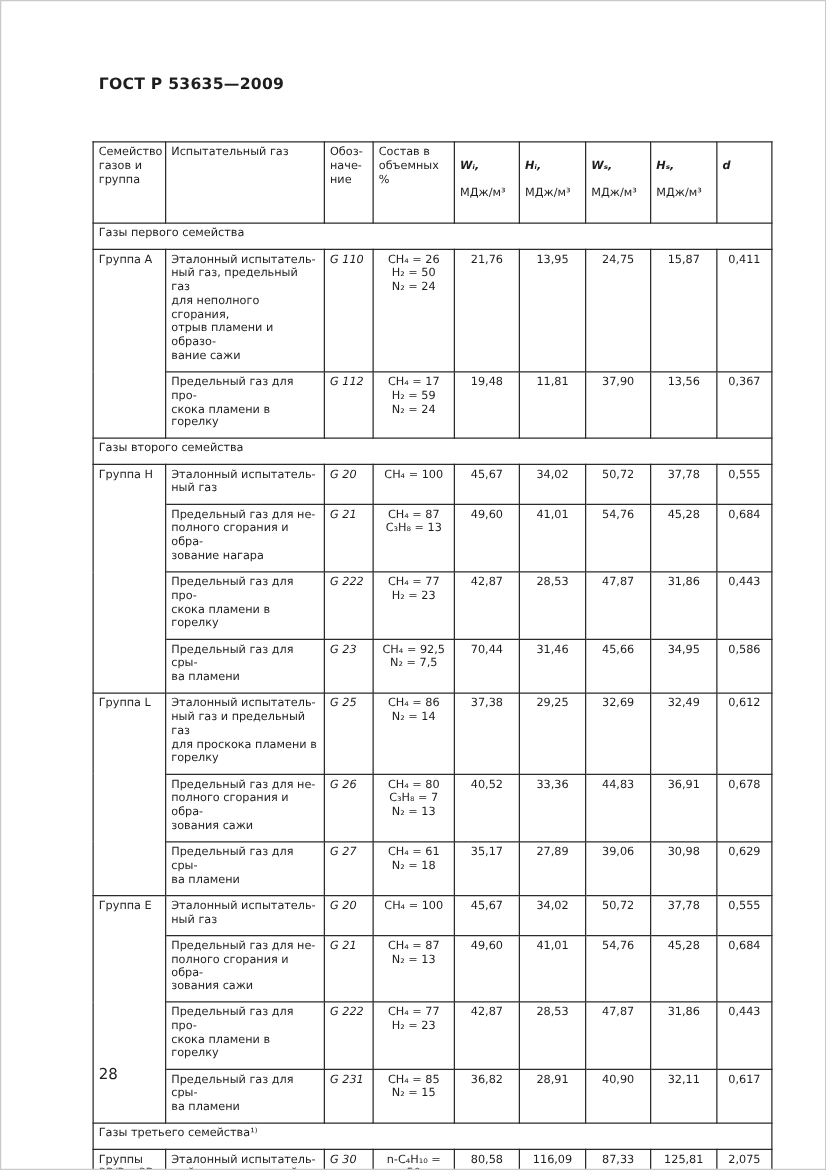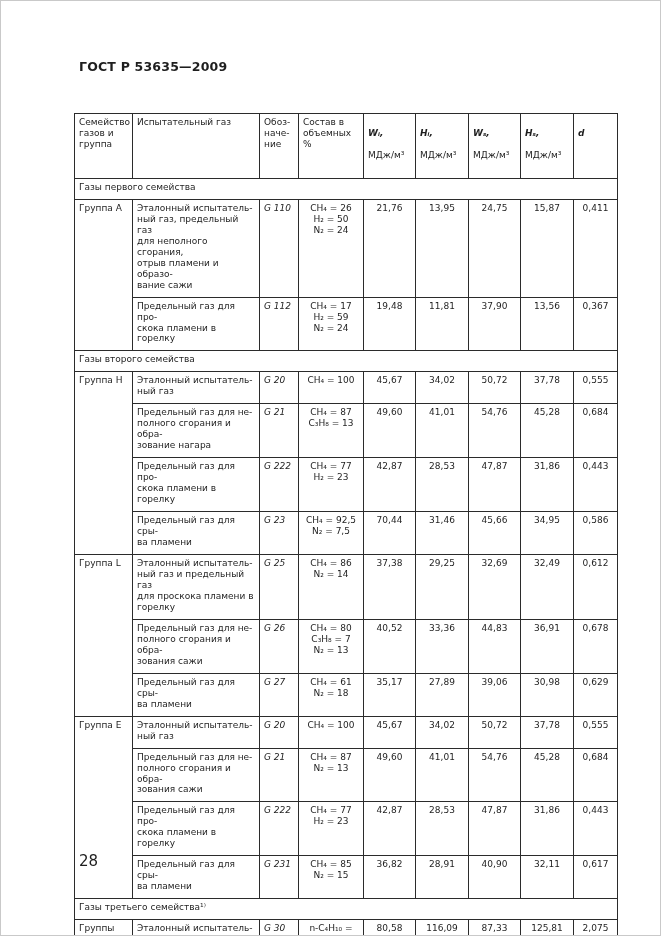--- a/index.html
+++ b/index.html
@@ -49,21 +49,21 @@
     white-space:pre-line;
     padding:3px 4px 3px 4px;
   }
   td.group-name{white-space:pre-line;}
   td.cell-gas{white-space:pre-line;}
   td.cell-designation{white-space:pre-line;font-style:italic;}
   td.cell-composition{white-space:pre-line;text-align:center;}
   td.num{text-align:center;}
   .page-number{
     position:absolute;left:78px;top:851px;
-    font-size:15px;
+    font-size:12px;
   }
 </style>
 </head>
 <body>
 
 <div class="page">
 
   <div class="doc-title">ГОСТ Р 53635—2009</div>
 
 

